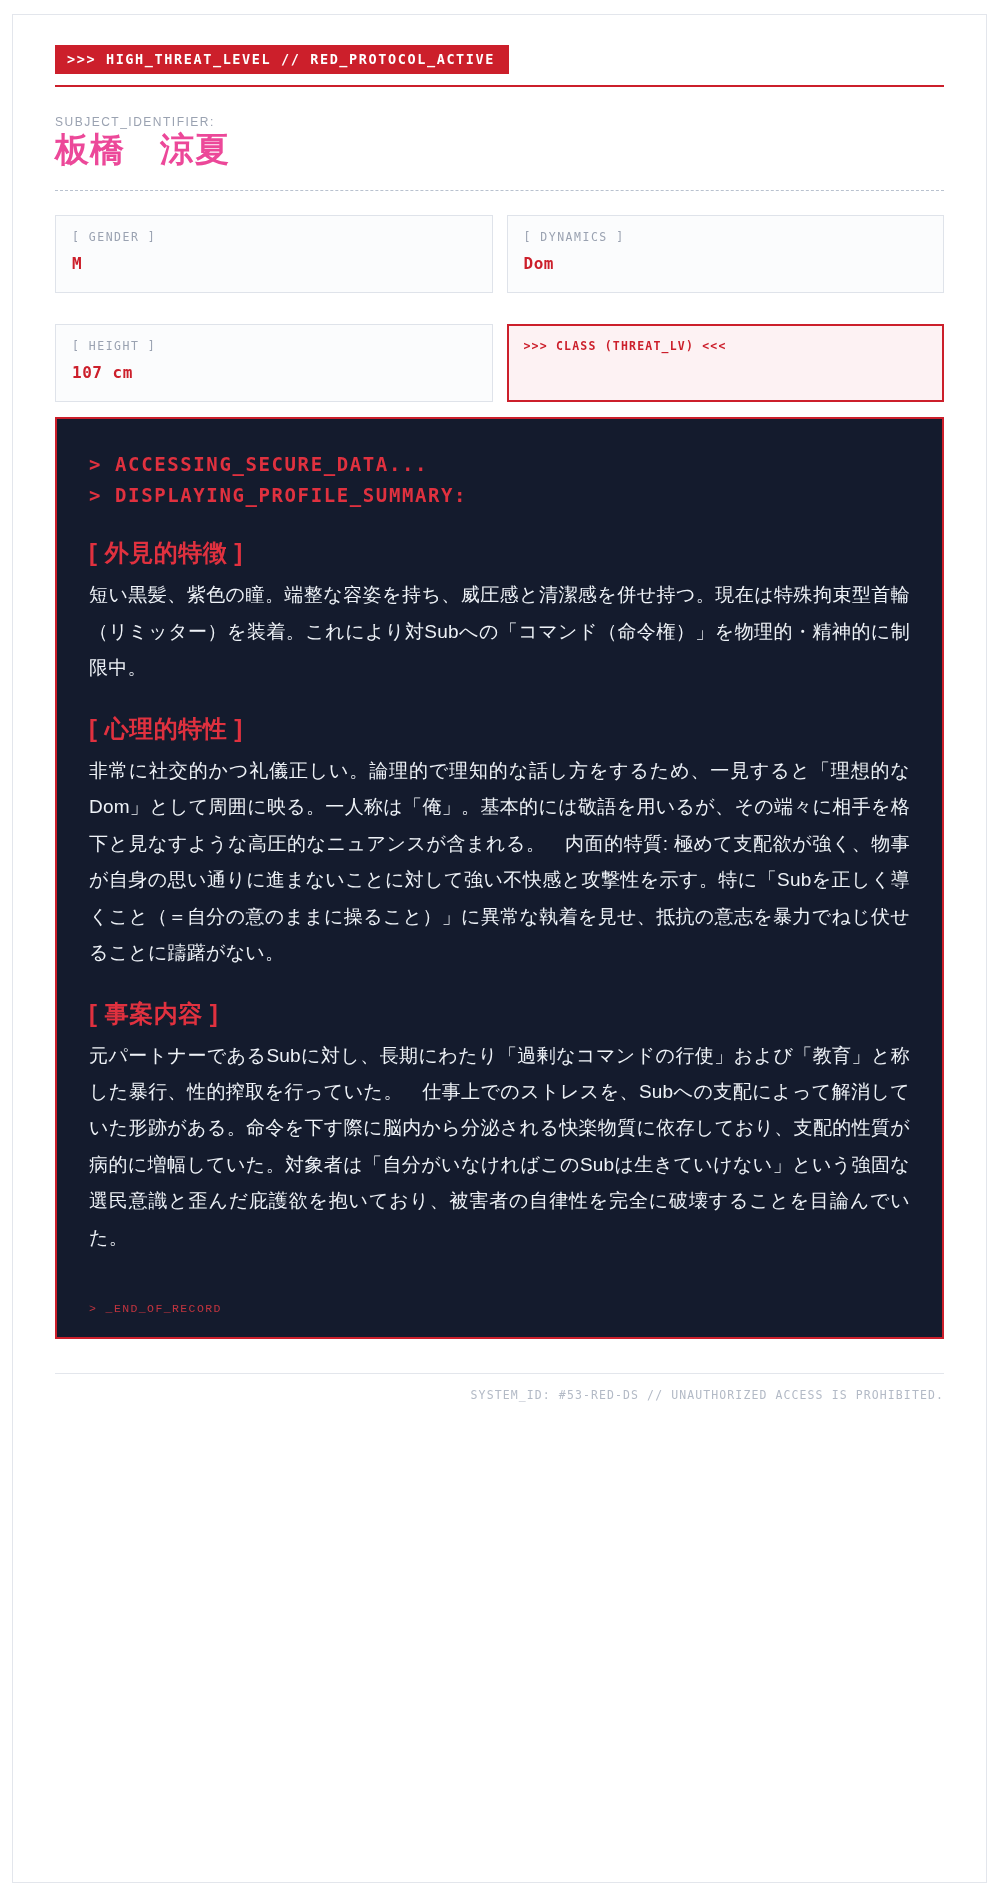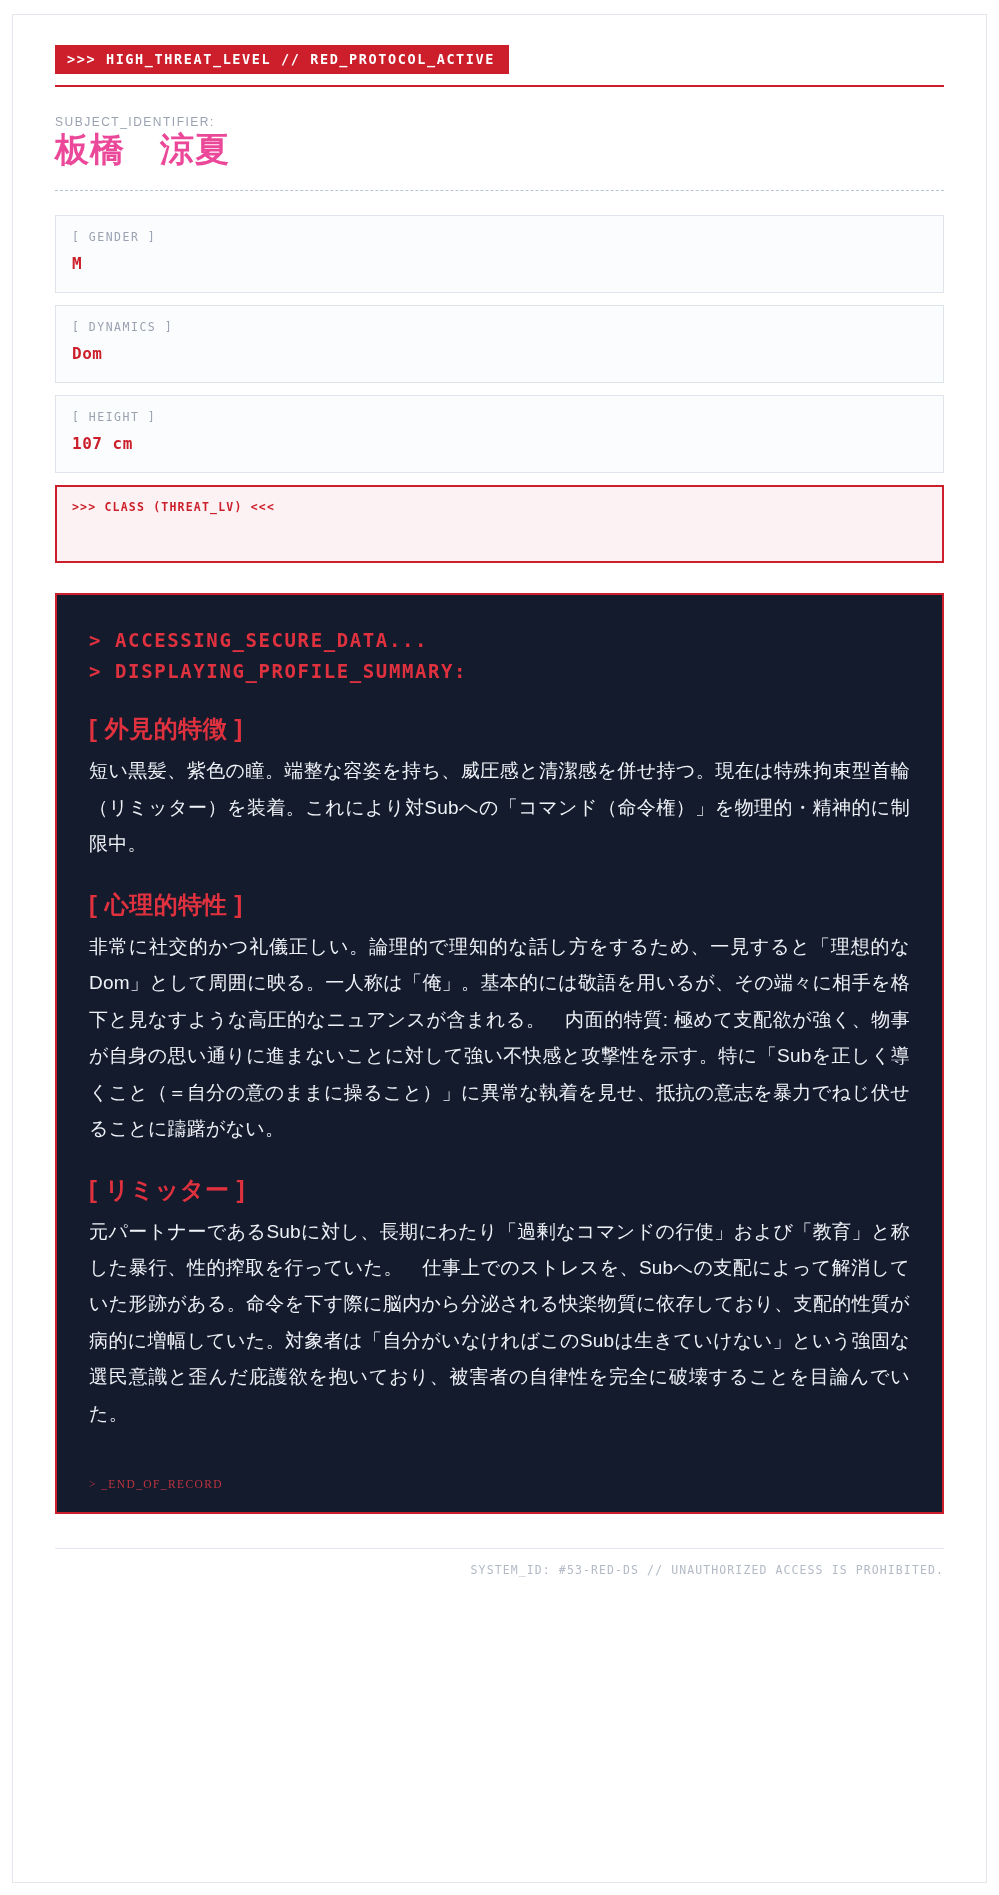--- a/index.html
+++ b/index.html
@@ -73,22 +73,22 @@
     line-height: 1.2;
   }
   .dashed-rule {
     border-bottom: 1px dashed #b9c2cf;
     margin-top: 20px;
   }
 
   
   .stat-grid {
     display: grid;
-    grid-template-columns: 1fr;
-    gap: 12px 14px;
+    grid-template-columns: 1fr 1fr;
+    gap: 31px 14px;
     margin-top: 24px;
   }
   .stat-card {
     border: 1px solid #dfe3ea;
     background: #fbfcfd;
     box-sizing: border-box;
     padding: 14px 16px 16px 16px;
     min-height: 78px;
   }
   .stat-card .k {
@@ -116,21 +116,21 @@
     letter-spacing: 1.2px;
   }
   .stat-card.threat .v {
     color: #161c2b;
     font-size: 18px;
     letter-spacing: 1.5px;
   }
 
   
   .terminal {
-    margin-top: 30px;
+    margin-top: 15px;
     border: 2px solid #cc1f2b;
     background: #141b2d;
     box-sizing: border-box;
     padding: 30px 32px 22px 32px;
   }
   .term-line {
     font-family: "DejaVu Sans Mono", monospace;
     font-size: 19px;
     font-weight: bold;
     color: #e0313f;
@@ -149,21 +149,21 @@
   }
   .section-body {
     color: #eef2f7;
     font-size: 19px;
     line-height: 1.92;
     letter-spacing: 0.2px;
     text-align: justify;
   }
   .term-footer {
     margin-top: 46px;
-    font-family: Liberation Serif, serif;
+    font-family: Liberation Mono, monospace;
     font-size: 11.5px;
     letter-spacing: 1.4px;
     color: #c0343f;
   }
 
   
   .footer-rule {
     border-bottom: 1px solid #e3e6ec;
     margin-top: 34px;
   }
@@ -219,21 +219,21 @@
         <div class="section-title">[ 外見的特徴 ]</div>
         <div class="section-body">短い黒髪、紫色の瞳。端整な容姿を持ち、威圧感と清潔感を併せ持つ。現在は特殊拘束型首輪（リミッター）を装着。これにより対Subへの「コマンド（命令権）」を物理的・精神的に制限中。</div>
       </div>
 
       <div class="section">
         <div class="section-title">[ 心理的特性 ]</div>
         <div class="section-body">非常に社交的かつ礼儀正しい。論理的で理知的な話し方をするため、一見すると「理想的なDom」として周囲に映る。一人称は「俺」。基本的には敬語を用いるが、その端々に相手を格下と見なすような高圧的なニュアンスが含まれる。　内面的特質: 極めて支配欲が強く、物事が自身の思い通りに進まないことに対して強い不快感と攻撃性を示す。特に「Subを正しく導くこと（＝自分の意のままに操ること）」に異常な執着を見せ、抵抗の意志を暴力でねじ伏せることに躊躇がない。</div>
       </div>
 
       <div class="section">
-        <div class="section-title">[ リミッター ]</div>
+        <div class="section-title">[ 事案内容 ]</div>
         <div class="section-body">元パートナーであるSubに対し、長期にわたり「過剰なコマンドの行使」および「教育」と称した暴行、性的搾取を行っていた。　仕事上でのストレスを、Subへの支配によって解消していた形跡がある。命令を下す際に脳内から分泌される快楽物質に依存しており、支配的性質が病的に増幅していた。対象者は「自分がいなければこのSubは生きていけない」という強固な選民意識と歪んだ庇護欲を抱いており、被害者の自律性を完全に破壊することを目論んでいた。</div>
       </div>
 
       <div class="term-footer">&gt; _END_OF_RECORD</div>
     </div>
 
     <div class="footer-rule"></div>
     <div class="footer-text">SYSTEM_ID: #53-RED-DS // UNAUTHORIZED ACCESS IS PROHIBITED.</div>
 
   </div>

